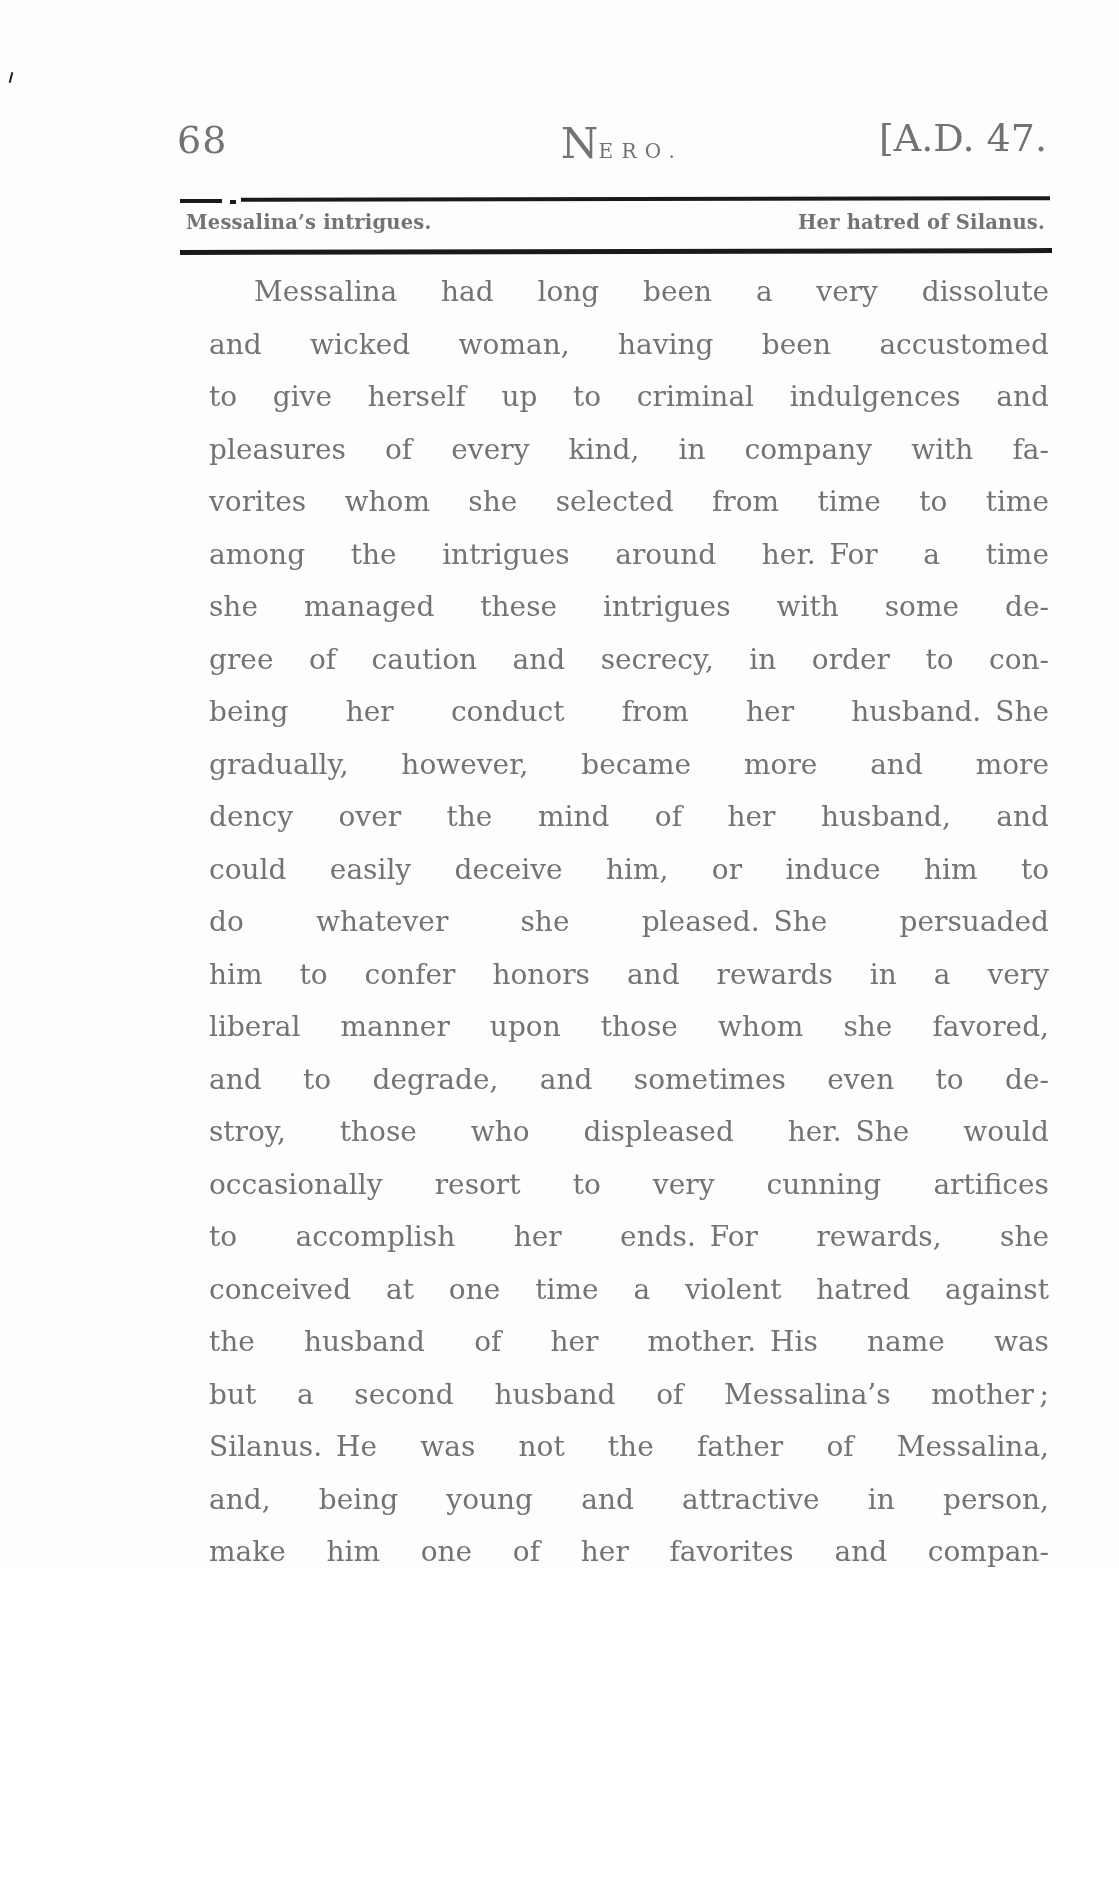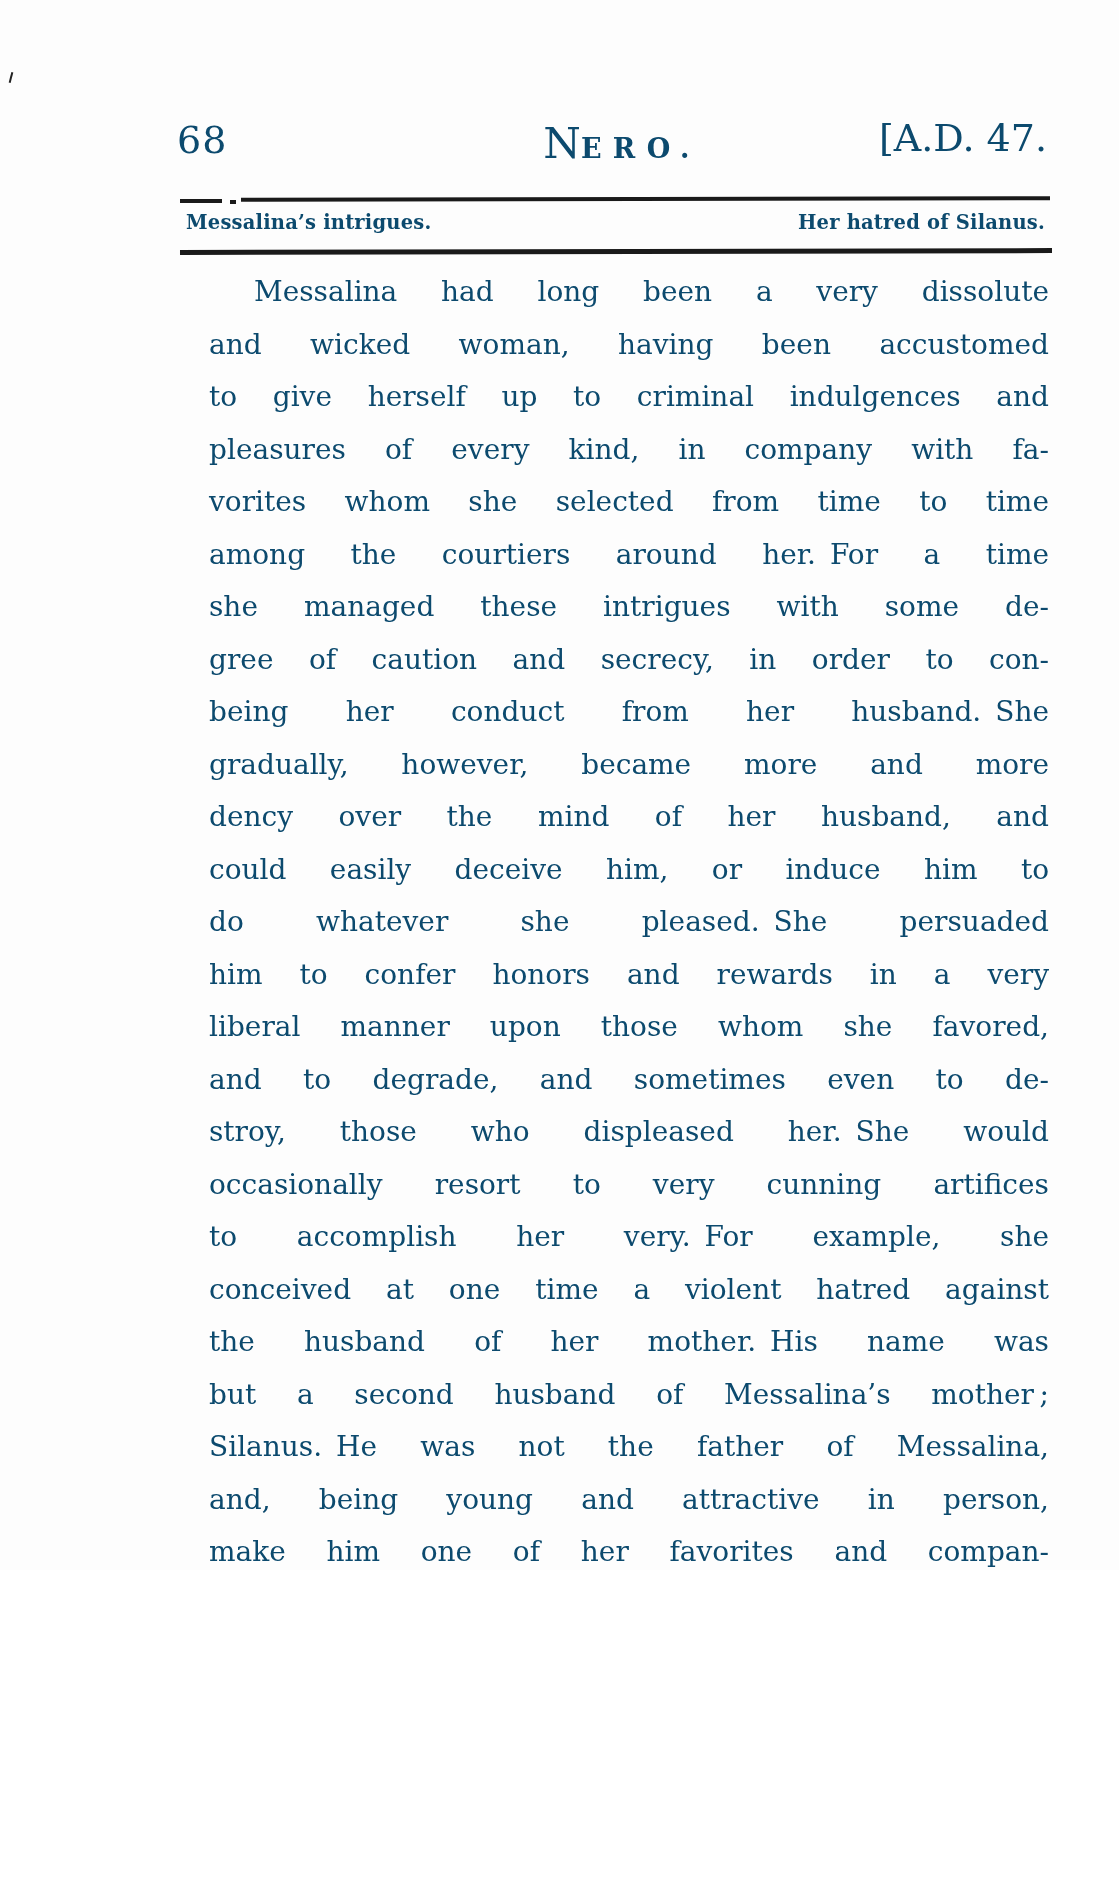--- a/index.html
+++ b/index.html
@@ -5,21 +5,21 @@
   html, body {
     margin: 0;
     padding: 0;
     background: #ffffff;
   }
   .page {
     position: relative;
     width: 1119px;
     height: 1570px;
     background: #fdfdfd;
-    color: #0c4a6e;
+    color: #737373;
     font-family: "DejaVu Serif", serif;
     overflow: hidden;
   }
 
   
   .speck {
     position: absolute;
     width: 3px;
     height: 13px;
     background: #222;
@@ -37,23 +37,22 @@
   }
   .running-title {
     position: absolute;
     left: 622px;
     top: 118px;
     transform: translateX(-50%);
     white-space: nowrap;
   }
   .running-title .initial { font-size: 43px; }
   .running-title .rest {
-    font-size: 27px;
+    font-size: 20px;
     letter-spacing: 0.42em;
-    font-weight: bold;
   }
   .date-note {
     position: absolute;
     right: 72px;
     top: 116px;
     font-size: 38px;
     white-space: nowrap;
     margin-left: 40px;
   }
 
@@ -121,34 +120,34 @@
   <div class="guide-right">Her hatred of Silanus.</div>
 
   <div class="rule-seg rule2"></div>
 
   <div class="body-text">
     <div class="body-line indent">Messalina had long been a very dissolute</div>
     <div class="body-line">and wicked woman, having been accustomed</div>
     <div class="body-line">to give herself up to criminal indulgences and</div>
     <div class="body-line">pleasures of every kind, in company with fa-</div>
     <div class="body-line">vorites whom she selected from time to time</div>
-    <div class="body-line">among the courtiers around her. For a time</div>
+    <div class="body-line">among the intrigues around her. For a time</div>
     <div class="body-line">she managed these intrigues with some de-</div>
     <div class="body-line">gree of caution and secrecy, in order to con-</div>
     <div class="body-line">being her conduct from her husband. She</div>
     <div class="body-line">gradually, however, became more and more</div>
     <div class="body-line">dency over the mind of her husband, and</div>
     <div class="body-line">could easily deceive him, or induce him to</div>
     <div class="body-line">do whatever she pleased. She persuaded</div>
     <div class="body-line">him to confer honors and rewards in a very</div>
     <div class="body-line">liberal manner upon those whom she favored,</div>
     <div class="body-line">and to degrade, and sometimes even to de-</div>
     <div class="body-line">stroy, those who displeased her. She would</div>
     <div class="body-line">occasionally resort to very cunning artifices</div>
-    <div class="body-line">to accomplish her very. For example, she</div>
+    <div class="body-line">to accomplish her ends. For rewards, she</div>
     <div class="body-line">conceived at one time a violent hatred against</div>
     <div class="body-line">the husband of her mother. His name was</div>
     <div class="body-line">but a second husband of Messalina’s mother ;</div>
     <div class="body-line">Silanus. He was not the father of Messalina,</div>
     <div class="body-line">and, being young and attractive in person,</div>
     <div class="body-line">make him one of her favorites and compan-</div>
   </div>
 
 </div>
 

